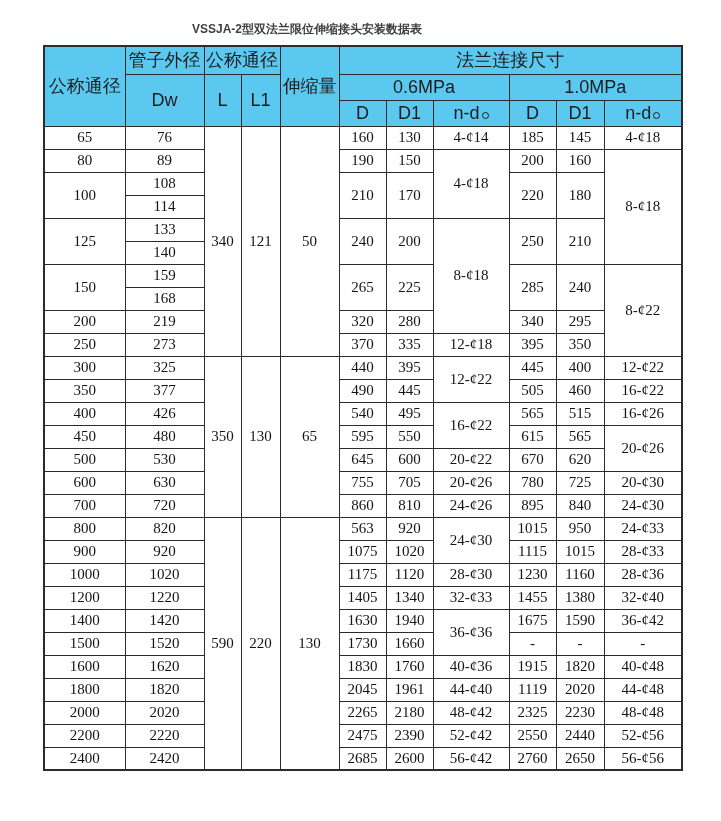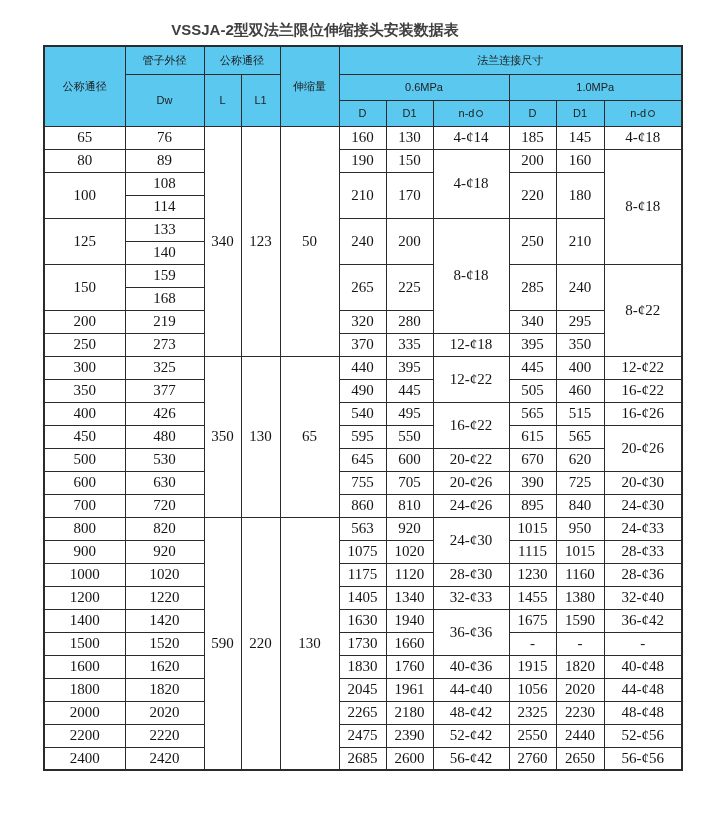--- a/index.html
+++ b/index.html
@@ -10,39 +10,38 @@
     --page-bg:#ffffff;
   }
   html,body{margin:0;padding:0;}
   body{
     width:721px;height:821px;position:relative;overflow:hidden;
     background:var(--page-bg);
     font-family:"Liberation Sans",sans-serif;
   }
   .page-title{
     position:absolute;top:21px;left:0;width:614px;
-    text-align:center;font-size:15px;font-weight:bold;
+    text-align:center;font-size:12px;font-weight:bold;
     color:var(--title-color);
     font-family:"Liberation Sans",sans-serif;
-    margin-left:8px;
   }
   table.spec{
     position:absolute;left:43px;top:45px;
     border-collapse:collapse;table-layout:fixed;
     border:2px solid var(--border-color);
   }
   table.spec td{
     border:1px solid var(--border-color);
     text-align:center;vertical-align:middle;
     padding:0;overflow:hidden;white-space:nowrap;
   }
   thead td{
     background:var(--header-bg);
     color:#1d1d1d;
-    font-size:11px;
+    font-size:18px;
     font-family:"Liberation Sans",sans-serif;
   }
   thead tr{height:26px;}
   thead tr:first-child{height:28px;}
   tbody td{
     color:var(--text-color);
     font-size:15px;
     font-family:"Liberation Serif",serif;
   }
   tbody tr{height:23px;margin-left:38px;}
@@ -93,21 +92,21 @@
         <td>D</td>
         <td>D1</td>
         <td>n-d<span class="subdot"></span></td>
       </tr>
     </thead>
   <tbody>
       <tr>
         <td>65</td>
         <td>76</td>
         <td rowspan="10">340</td>
-        <td rowspan="10">123</td>
+        <td rowspan="10">121</td>
         <td rowspan="10">50</td>
         <td>160</td>
         <td>130</td>
         <td>4-¢14</td>
         <td>185</td>
         <td>145</td>
         <td>4-¢18</td>
       </tr>
       <tr>
         <td>80</td>
@@ -220,21 +219,21 @@
         <td>20-¢22</td>
         <td>670</td>
         <td>620</td>
       </tr>
       <tr>
         <td>600</td>
         <td>630</td>
         <td>755</td>
         <td>705</td>
         <td>20-¢26</td>
-        <td>390</td>
+        <td>780</td>
         <td>725</td>
         <td>20-¢30</td>
       </tr>
       <tr>
         <td>700</td>
         <td>720</td>
         <td>860</td>
         <td>810</td>
         <td>24-¢26</td>
         <td>895</td>
@@ -311,21 +310,21 @@
         <td>1915</td>
         <td>1820</td>
         <td>40-¢48</td>
       </tr>
       <tr>
         <td>1800</td>
         <td>1820</td>
         <td>2045</td>
         <td>1961</td>
         <td>44-¢40</td>
-        <td>1056</td>
+        <td>1119</td>
         <td>2020</td>
         <td>44-¢48</td>
       </tr>
       <tr>
         <td>2000</td>
         <td>2020</td>
         <td>2265</td>
         <td>2180</td>
         <td>48-¢42</td>
         <td>2325</td>

